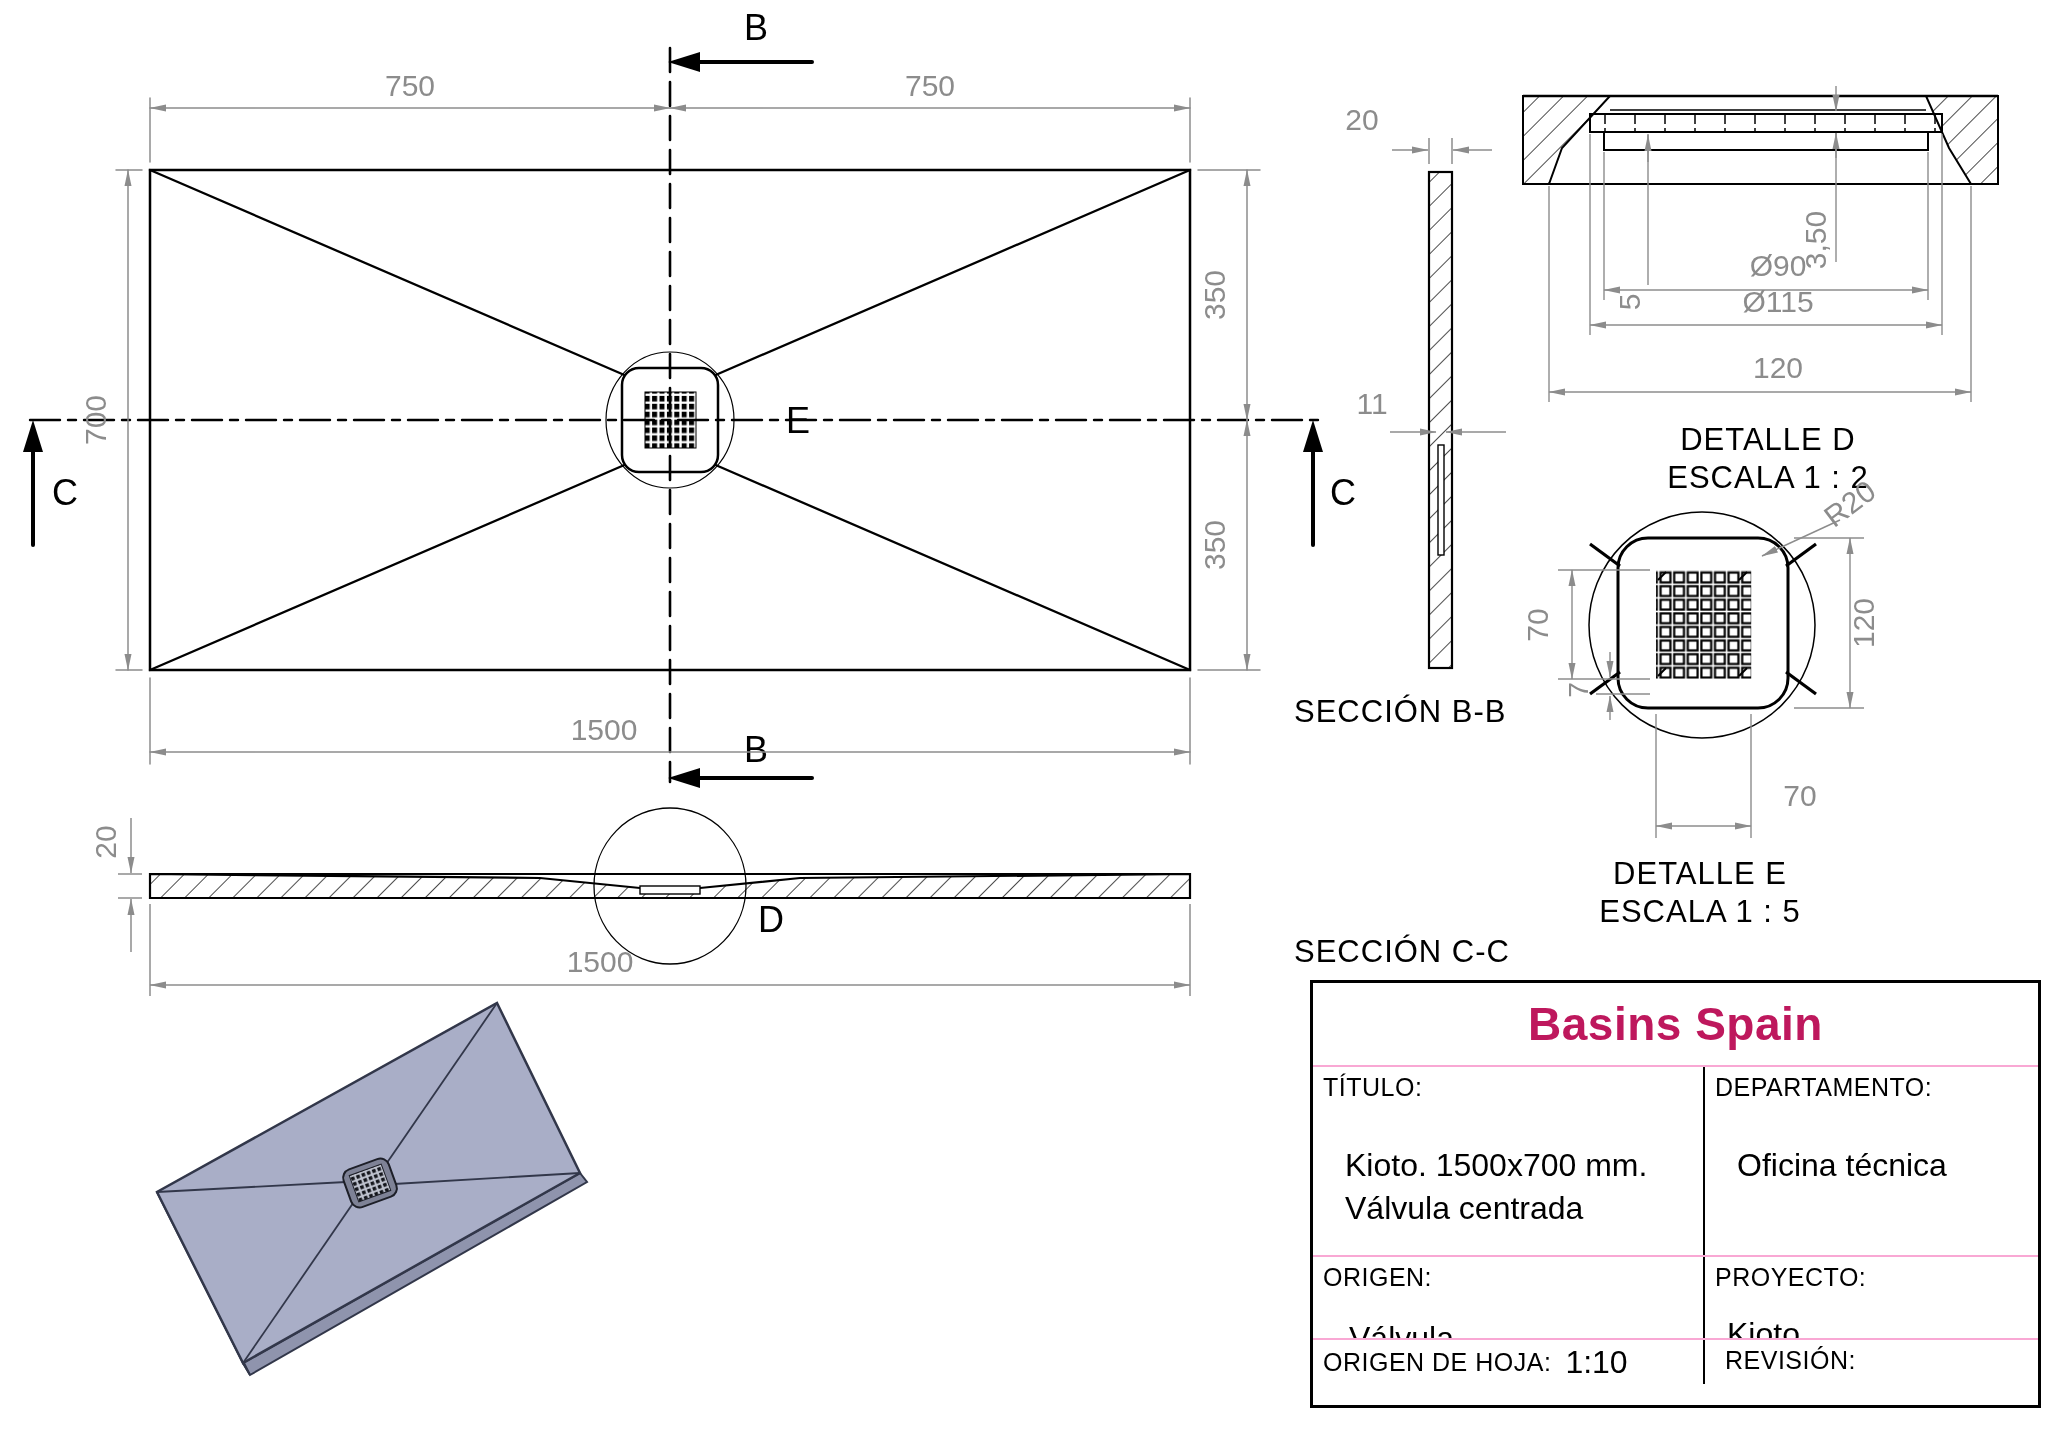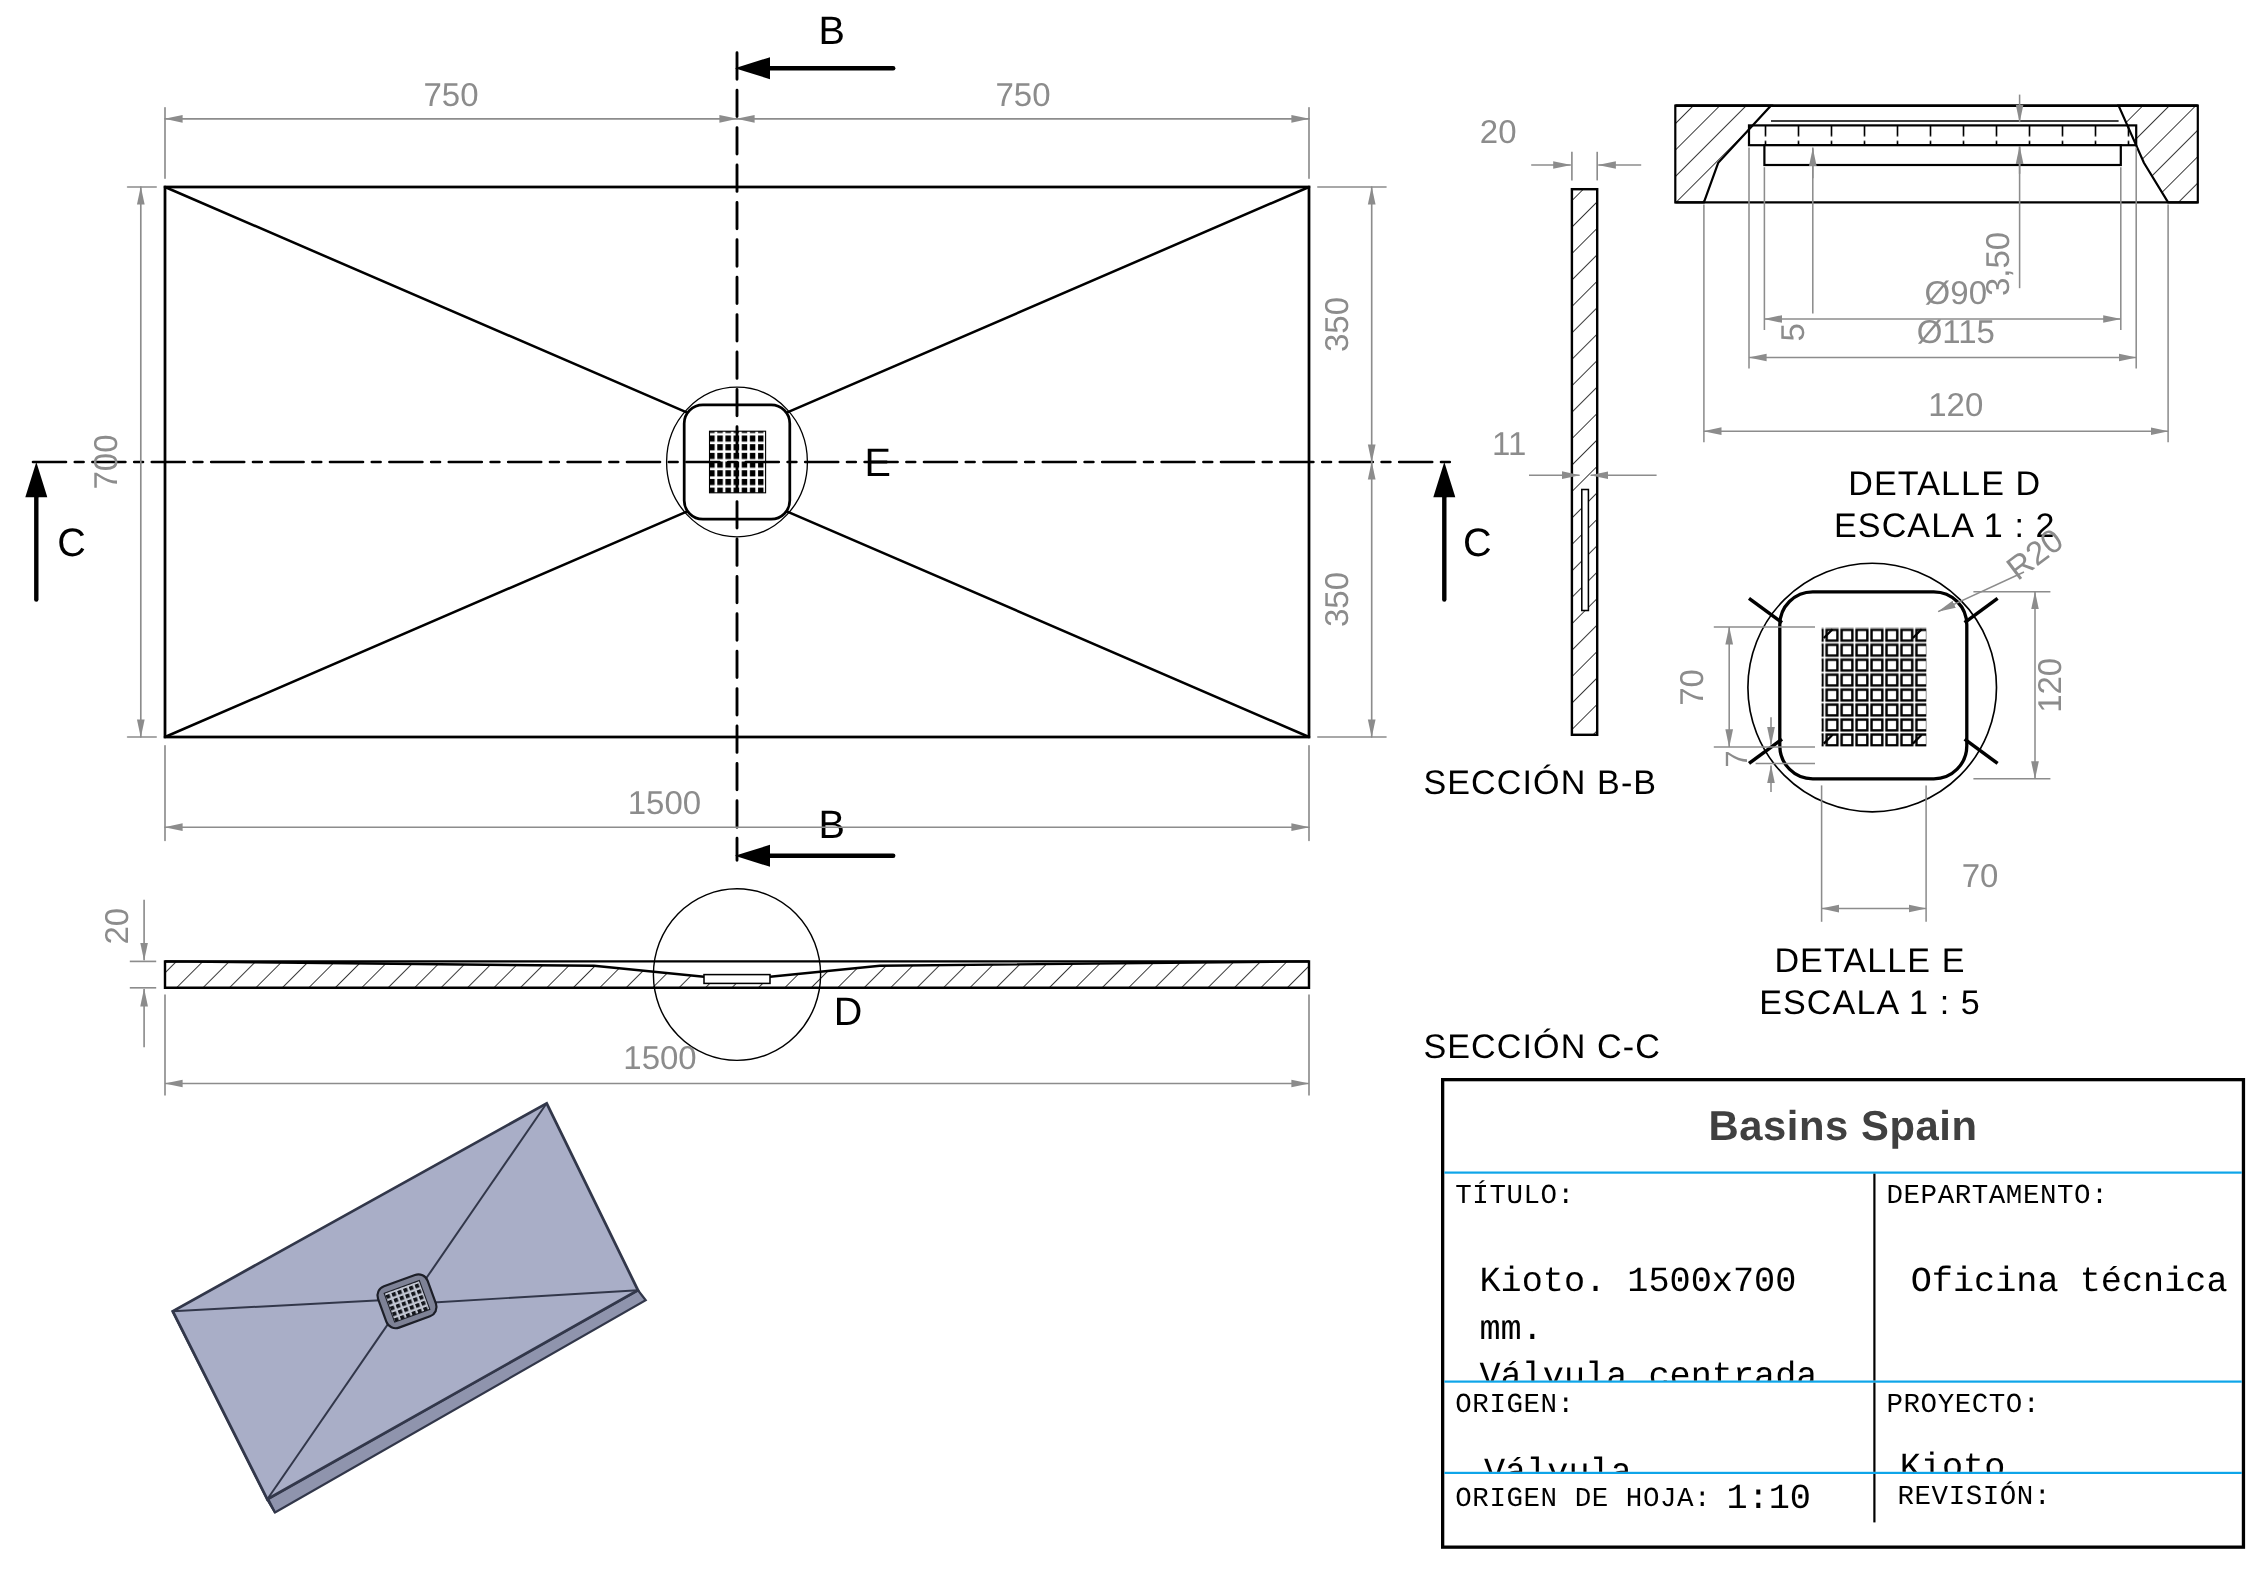--- a/index.html
+++ b/index.html
@@ -8,22 +8,22 @@
   svg{position:absolute;left:0;top:0;}
   svg text{font-family:"Liberation Sans","DejaVu Sans",sans-serif;}
   .dimtxt{fill:#8c8c8c;font-size:30px;}
   .dimtxt-sm{fill:#8c8c8c;font-size:28px;}
   .marktxt{fill:#000;font-size:36px;}
   .titletxt{fill:#000;font-size:31px;letter-spacing:1px;}
   
   .tblock{position:absolute;left:1310px;top:980px;width:731px;height:428px;
           border:3px solid #000;background:#fff;box-sizing:border-box;}
   .tb-row1{height:82px;display:flex;align-items:center;justify-content:center;}
-  .brand{color:#404040;font-weight:bold;font-size:38px;letter-spacing:0.5px;}
-  .tb-grid{display:grid;grid-template-columns:390px 1fr;border-top:2px solid #0ea5e9;box-sizing:border-box;font-family:Liberation Mono, monospace;}
+  .brand{color:#be185d;font-weight:bold;font-size:46px;letter-spacing:0.5px;}
+  .tb-grid{display:grid;grid-template-columns:390px 1fr;border-top:2px solid #f9a8d4;box-sizing:border-box;}
   .tb-row2{height:190px;}
   .tb-row3{height:83px;}
   .tb-row4{height:46px;}
   .cell{padding:6px 10px;box-sizing:border-box;font-size:25px;color:#000;overflow:hidden;}
   .cell.right{border-left:2px solid #000;}
   .lbl{font-size:25px;letter-spacing:0.5px;}
   .val{font-size:32px;}
   .val-block{margin-top:42px;margin-left:22px;line-height:1.35;}
   .val-block3{margin-top:28px;margin-left:26px;}
   .val-block3r{margin-top:24px;margin-left:12px;}

